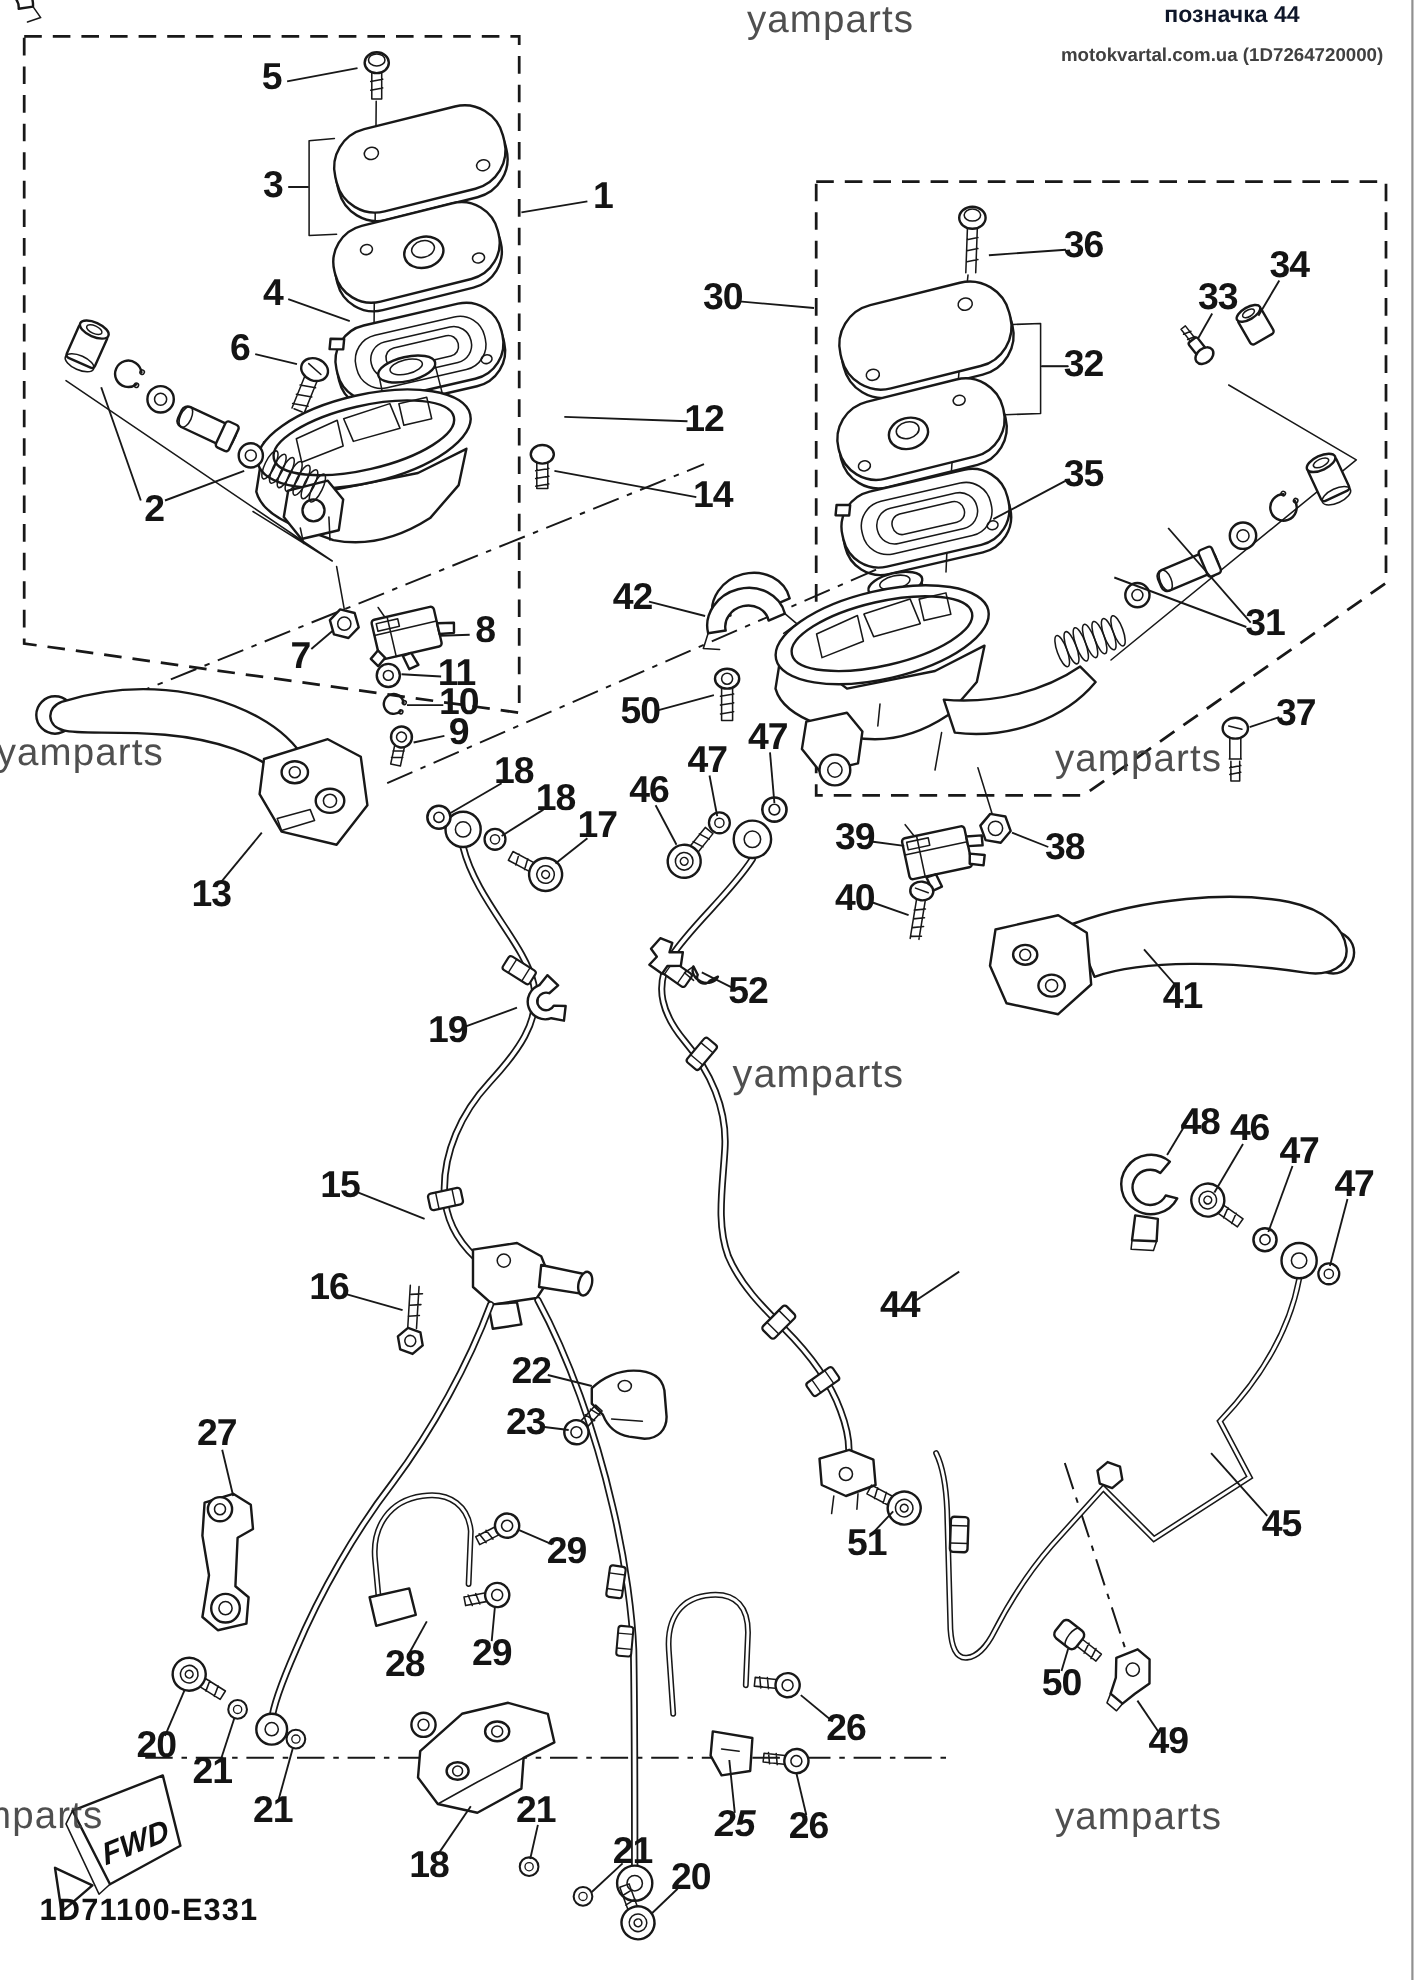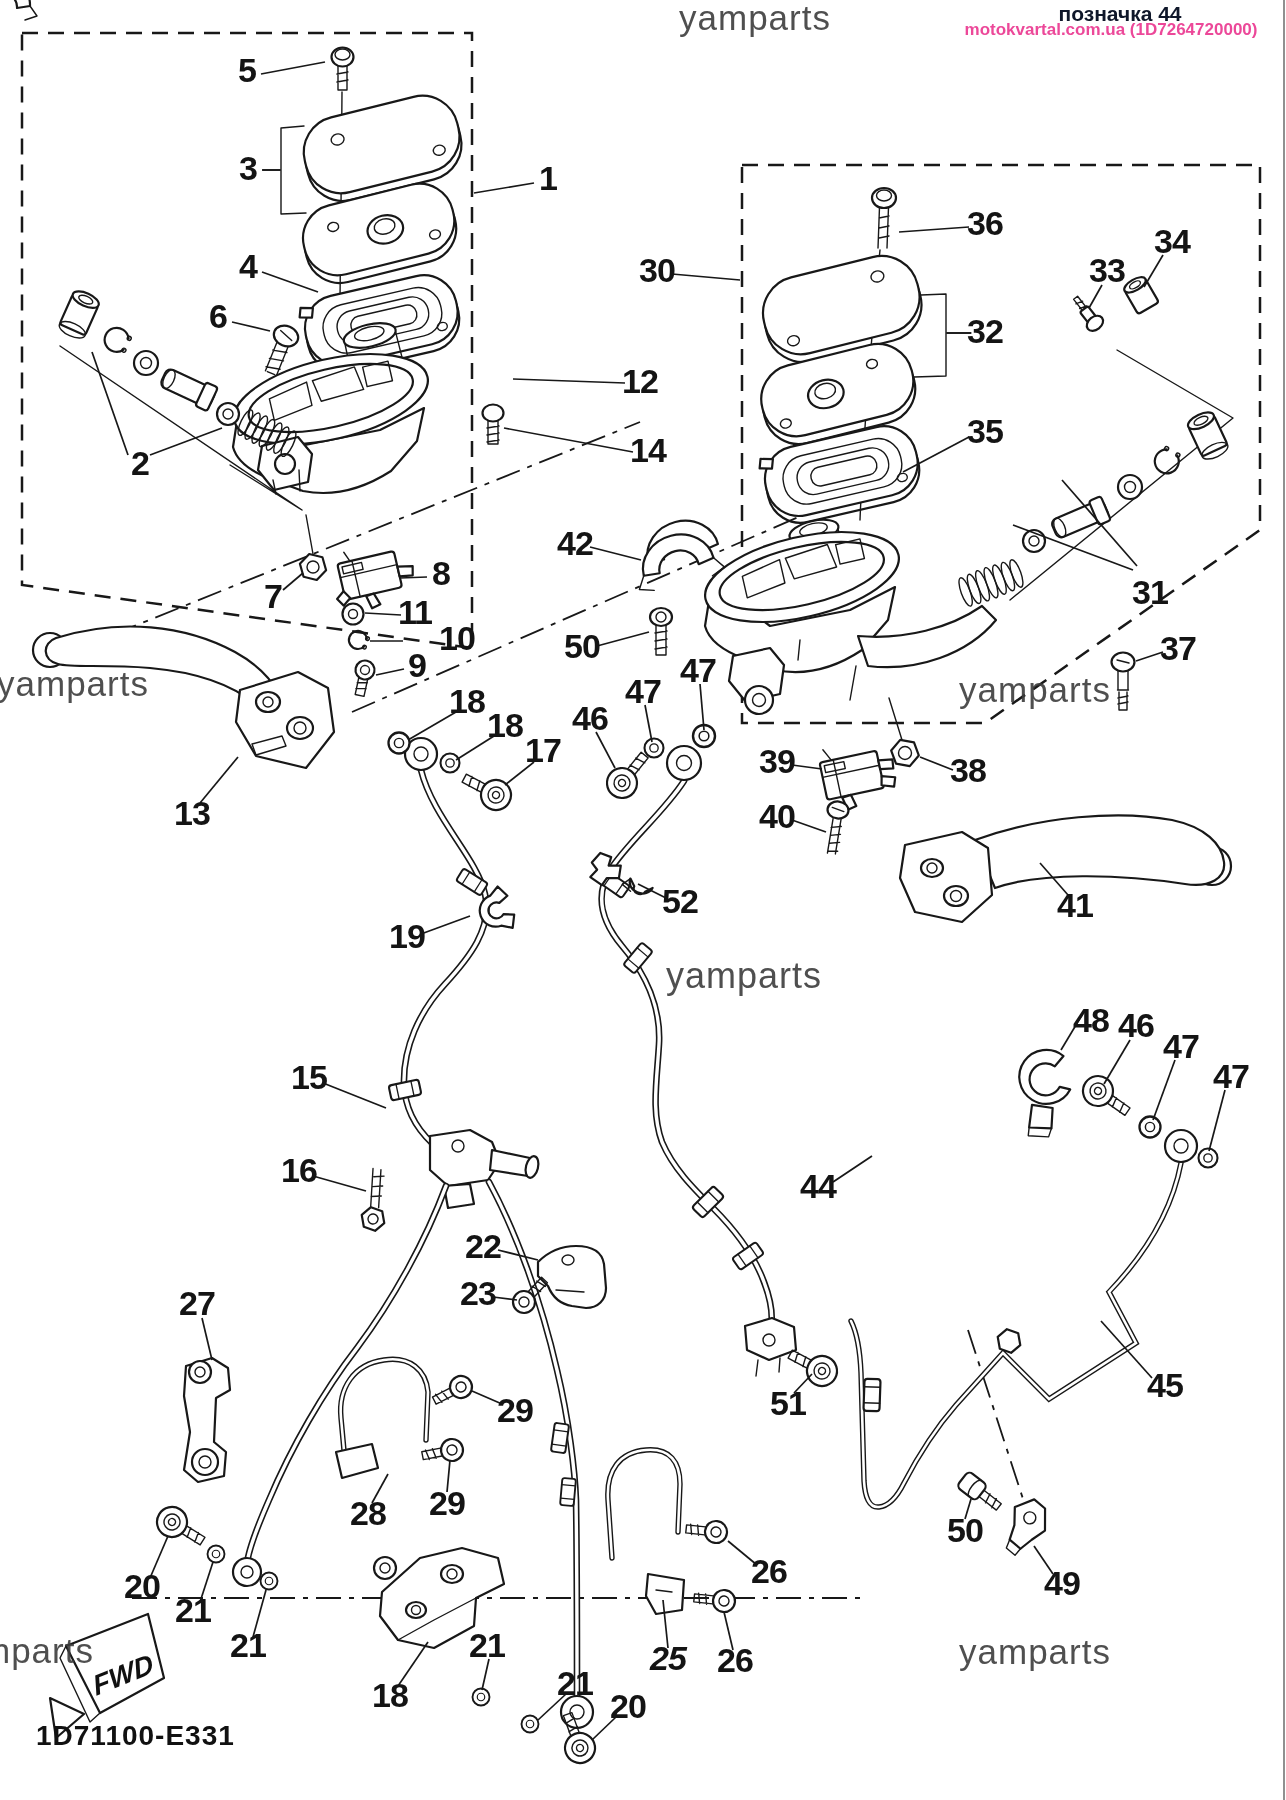--- a/index.html
+++ b/index.html
@@ -18,22 +18,22 @@
   .dashdot{fill:none;stroke:#181818;stroke-width:1.8;stroke-dasharray:25 8 5 8;}
   .leader{stroke:#181818;stroke-width:1.7;}
   
   #labels{position:absolute;left:0;top:0;width:1286px;height:1800px;pointer-events:none;}
   .callout{position:absolute;transform:translate(-50%,-54%);
            font:700 34px "Liberation Sans",sans-serif;color:#141414;letter-spacing:-1px;white-space:nowrap;}
   .wm{position:absolute;transform:translate(-50%,-50%);
       font:400 35px "Liberation Sans",sans-serif;color:#3d3d3d;opacity:.9;letter-spacing:1px;white-space:nowrap;}
   .mark-note{position:absolute;left:1000px;top:2px;width:240px;text-align:center;
              font:700 21px "Liberation Sans",sans-serif;color:#0f172a;}
-  .site-ref{position:absolute;left:955px;top:20px;width:312px;text-align:center;
-            font:700 17px "Liberation Sans",sans-serif;color:#ec4899;}
+  .site-ref{position:absolute;left:955px;top:40px;width:312px;text-align:center;
+            font:700 17px "Liberation Sans",sans-serif;color:#404040;}
   .part-code{position:absolute;left:36px;top:1720px;
              font:700 28px "Liberation Sans",sans-serif;color:#111;letter-spacing:1px;}
   .fwd-text{font:italic 700 28px "Liberation Sans",sans-serif;fill:#101010;}
   .edge-right{position:absolute;right:1px;top:0;width:2px;height:1800px;background:#909090;}
 </style>
 </head>
 <body>
 
 <div id="page">
 
@@ -588,21 +588,21 @@
 <div id="labels">
       <div class="callout" style="left: 548px; top: 180px;">1</div>
       <div class="callout" style="left: 140px; top: 465px;">2</div>
       <div class="callout" style="left: 248px; top: 170px;">3</div>
       <div class="callout" style="left: 248px; top: 268px;">4</div>
       <div class="callout" style="left: 247px; top: 72px;">5</div>
       <div class="callout" style="left: 218px; top: 318px;">6</div>
       <div class="callout" style="left: 273px; top: 598px;">7</div>
       <div class="callout" style="left: 441px; top: 575px;">8</div>
       <div class="callout" style="left: 417px; top: 667px;">9</div>
-      <div class="callout" style="left: 417px; top: 640px; margin-left: 40px;">10</div>
+      <div class="callout" style="left: 417px; top: 640px;">10</div>
       <div class="callout" style="left: 415px; top: 614px;">11</div>
       <div class="callout" style="left: 640px; top: 383px;">12</div>
       <div class="callout" style="left: 192px; top: 815px;">13</div>
       <div class="callout" style="left: 648px; top: 452px;">14</div>
       <div class="callout" style="left: 309px; top: 1079px;">15</div>
       <div class="callout" style="left: 299px; top: 1172px;">16</div>
       <div class="callout" style="left: 543px; top: 752px;">17</div>
       <div class="callout" style="left: 467px; top: 703px;">18</div>
       <div class="callout" style="left: 505px; top: 727px;">18</div>
       <div class="callout" style="left: 407px; top: 938px;">19</div>
@@ -616,21 +616,21 @@
       <div class="callout" style="left: 478px; top: 1295px;">23</div>
       <div class="callout" style="left: 390px; top: 1697px;">18</div>
       <div class="callout" style="left: 668px; top: 1660px; font-style: italic;">25</div>
       <div class="callout" style="left: 769px; top: 1573px;">26</div>
       <div class="callout" style="left: 735px; top: 1662px;">26</div>
       <div class="callout" style="left: 197px; top: 1305px;">27</div>
       <div class="callout" style="left: 368px; top: 1515px;">28</div>
       <div class="callout" style="left: 515px; top: 1412px;">29</div>
       <div class="callout" style="left: 447px; top: 1505px;">29</div>
       <div class="callout" style="left: 657px; top: 272px;">30</div>
-      <div class="callout" style="left: 1150px; top: 594px; text-align: right;">31</div>
+      <div class="callout" style="left: 1150px; top: 568px; text-align: right;">31</div>
       <div class="callout" style="left: 985px; top: 333px;">32</div>
       <div class="callout" style="left: 1107px; top: 272px;">33</div>
       <div class="callout" style="left: 1172px; top: 243px;">34</div>
       <div class="callout" style="left: 985px; top: 433px;">35</div>
       <div class="callout" style="left: 985px; top: 225px;">36</div>
       <div class="callout" style="left: 1178px; top: 650px;">37</div>
       <div class="callout" style="left: 968px; top: 772px;">38</div>
       <div class="callout" style="left: 777px; top: 763px;">39</div>
       <div class="callout" style="left: 777px; top: 818px;">40</div>
       <div class="callout" style="left: 1075px; top: 907px;">41</div>

